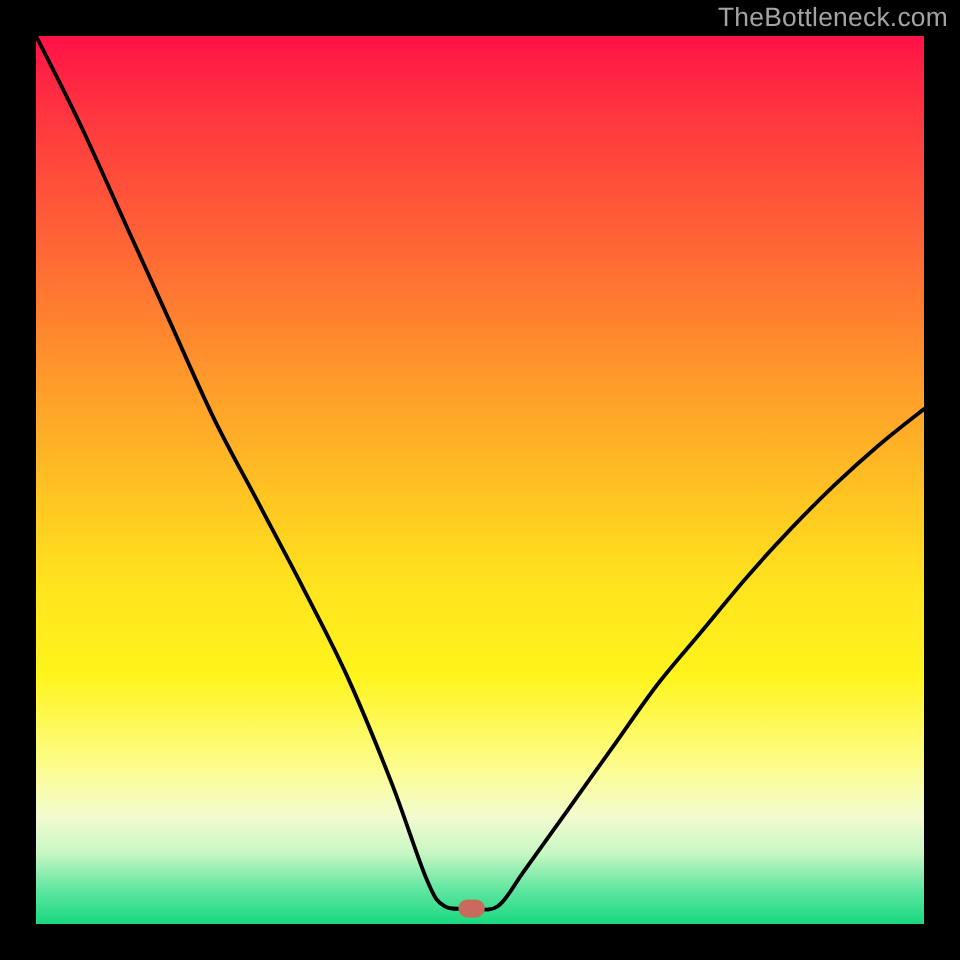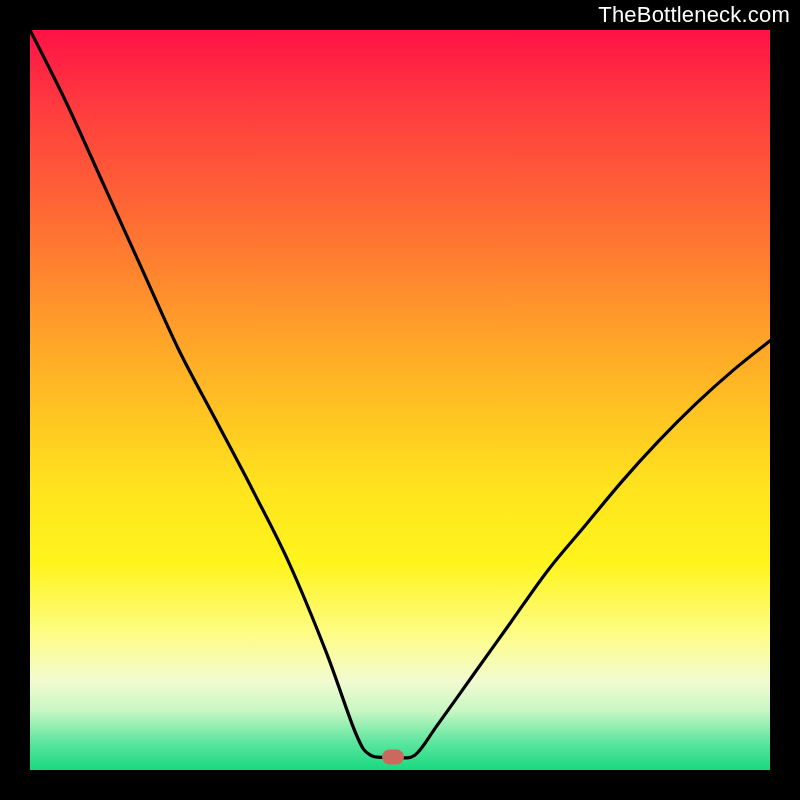--- a/index.html
+++ b/index.html
@@ -14,21 +14,21 @@
   .frame {
     position: relative;
     width: 800px;
     height: 800px;
     background: #000;
   }
   .watermark {
     position: absolute;
     top: 2px;
     right: 10px;
-    color: #ffffff;
+    color: #a3a3a3;
     font-size: 22px;
     letter-spacing: 0.2px;
     z-index: 10;
     user-select: none;
   }
   .plot-area {
     position: absolute;
     left: 30px;
     top: 30px;
     width: 740px;

